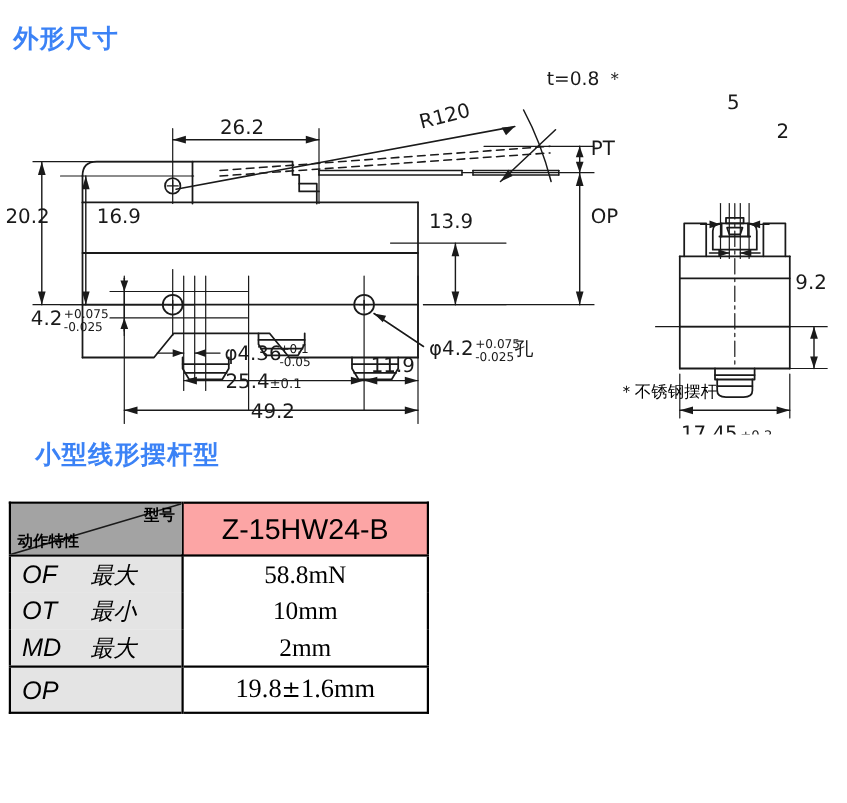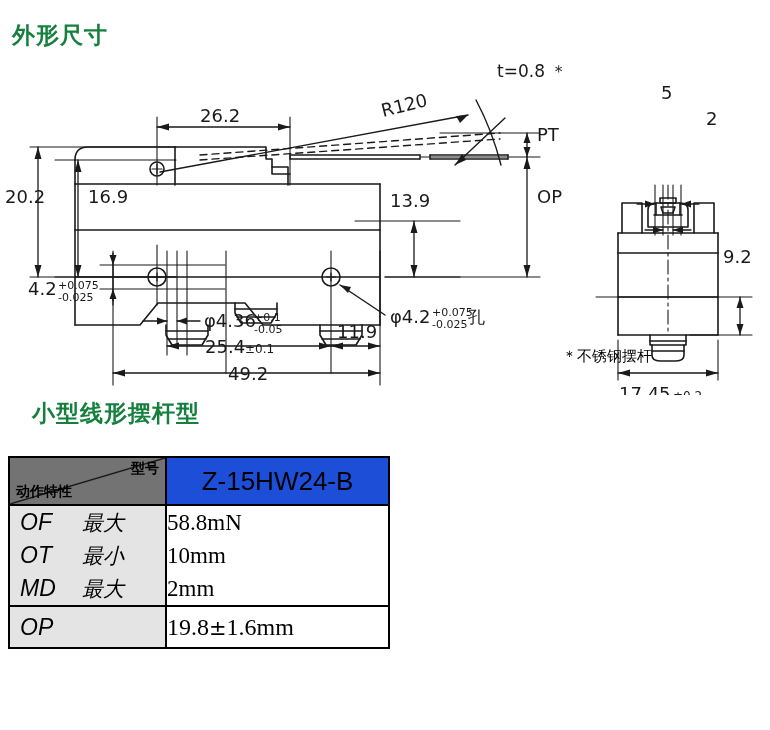--- a/index.html
+++ b/index.html
@@ -14,21 +14,21 @@
     font-family: "Liberation Sans", sans-serif;
     color: #000;
     overflow: hidden;
   }
   .heading {
     position: absolute;
     font-family: "DejaVu Sans", sans-serif;
     font-weight: bold;
     font-size: 23px;
     letter-spacing: 1px;
-    color: #15803d;
+    color: #3b82f6;
     white-space: nowrap;
   }
   #heading-dimensions { left: 12px; top: 20px; }
   #heading-lever-type { left: 12px; top: 398px; margin-left: 20px; }
 
   #drawing-svg {
     position: absolute;
     left: 0;
     top: 55px;
   }
@@ -51,21 +51,21 @@
     border: 2px solid #000;
     table-layout: fixed;
   }
   #spec-table td {
     padding: 0;
     margin: 0;
   }
   .hdr-left {
     width: 155px;
     height: 46px;
-    background: #737373;
+    background: #a3a3a3;
     border-right: 2px solid #000;
     border-bottom: 2px solid #000;
     position: relative;
   }
   .hdr-left .diag {
     position: absolute;
     left: 0; top: 0; right: 0; bottom: 0;
   }
   .hdr-model-label {
     position: absolute;
@@ -77,21 +77,21 @@
   }
   .hdr-char-label {
     position: absolute;
     left: 6px;
     bottom: 3px;
     font-family: "DejaVu Sans", sans-serif;
     font-size: 14px;
     font-weight: bold;
   }
   .hdr-right {
-    background: #1d4ed8;
+    background: #fca5a5;
     border-bottom: 2px solid #000;
     text-align: center;
     font-family: "Liberation Sans", sans-serif;
     font-size: 26px;
     height: 46px;
     letter-spacing: 0px;
   }
   .row-label {
     background: #e4e4e4;
     border-right: 2px solid #000;
@@ -104,21 +104,21 @@
   }
   .row-label .code {
     display: inline-block;
     width: 62px;
   }
   .row-label .qual {
     font-family: "DejaVu Sans", sans-serif;
     font-size: 21px;
   }
   .row-value {
-    text-align: left;
+    text-align: center;
     font-family: "Liberation Serif", serif;
     font-size: 23px;
     height: 33px;
     background: #fff;
   }
   tr.last-row .row-label,
   tr.last-row .row-value {
     border-top: 2px solid #000;
     height: 40px;
   }

